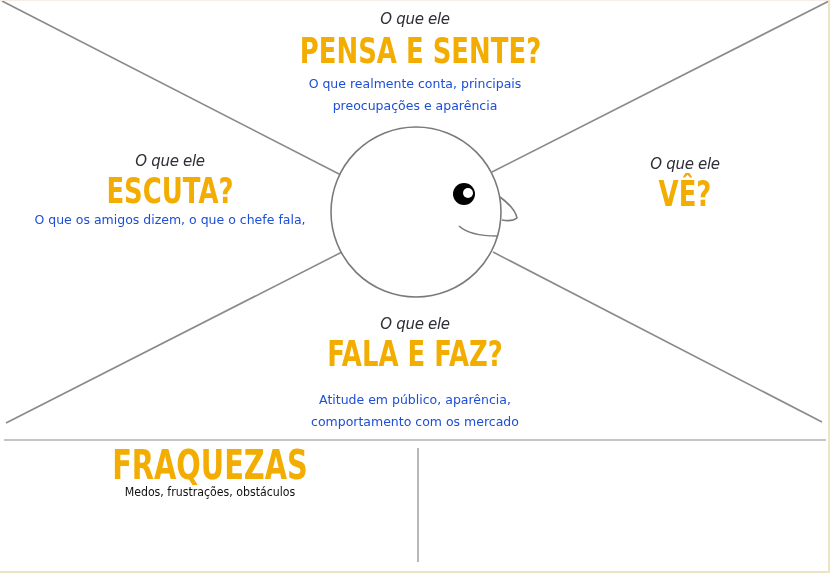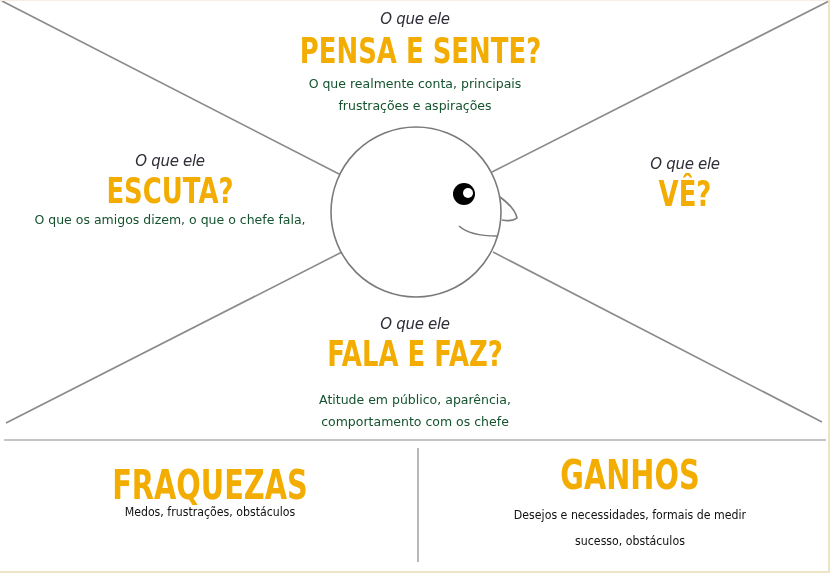--- a/index.html
+++ b/index.html
@@ -21,21 +21,21 @@
   }
   .title {
     font-family: "DejaVu Sans", sans-serif;
     font-weight: bold; color: #f2ad00;
     font-size: 36px; line-height: 38px;
     transform: scaleX(0.72); transform-origin: center;
     white-space: nowrap;
   }
   .desc {
     font-family: "DejaVu Sans", sans-serif;
-    font-size: 12.5px; color: #14532d; line-height: 22px;
+    font-size: 12.5px; color: #1d4ed8; line-height: 22px;
     white-space: nowrap;
   }
   .desc-cond {
     font-family: "DejaVu Sans", sans-serif;
     font-size: 12.5px; color: #111111; line-height: 26px;
     white-space: nowrap;
     transform: scaleX(0.88); transform-origin: center;
   }
 </style>
 </head>
@@ -57,48 +57,43 @@
       <circle cx="468" cy="193" r="5" fill="#ffffff"></circle>
       <path d="M500 197 Q515 208 517 218 Q512 222 502 220" fill="none" stroke="#7a7a7a" stroke-width="1.6"></path>
       <path d="M459 226 Q470 236 497 236" fill="none" stroke="#7a7a7a" stroke-width="1.6"></path>
     </g>
   </svg>
 
   <div class="block" style="left:255px; top:8px; width:320px;">
     <div class="kicker" style="margin-top:2px;">O que ele</div>
     <div class="title" style="margin-top:4px;">PENSA E SENTE?</div>
     <div class="desc" style="margin-top:3px;">O que realmente conta, principais</div>
-    <div class="desc">frustrações e aspirações</div>
+    <div class="desc">preocupações e aparência</div>
   </div>
 
   <div class="block" style="left:10px; top:152px; width:320px;">
     <div class="kicker">O que ele</div>
     <div class="title" style="margin-top:2px;">ESCUTA?</div>
     <div class="desc" style="margin-top:-1px;">O que os amigos dizem, o que o chefe fala,</div>
   </div>
 
   <div class="block" style="left:540px; top:155px; width:290px;">
     <div class="kicker">O que ele</div>
     <div class="title" style="margin-top:2px;">VÊ?</div>
   </div>
 
   <div class="block" style="left:265px; top:315px; width:300px;">
     <div class="kicker">O que ele</div>
     <div class="title" style="margin-top:2px;">FALA E FAZ?</div>
     <div class="desc" style="margin-top:16px;">Atitude em público, aparência,</div>
-    <div class="desc">comportamento com os chefe</div>
+    <div class="desc">comportamento com os mercado</div>
   </div>
 
-  <div class="block" style="left:60px; top:464px; width:300px;">
+  <div class="block" style="left:60px; top:444px; width:300px;">
     <div class="title" style="font-size:40px; line-height:42px;">FRAQUEZAS</div>
     <div class="desc-cond" style="margin-top:-7px;">Medos, frustrações, obstáculos</div>
   </div>
 
-  <div class="block" style="left:480px; top:454px; width:300px;">
-    <div class="title" style="font-size:40px; line-height:42px;">GANHOS</div>
-    <div class="desc-cond" style="margin-top:6px;">Desejos e necessidades, formais de medir</div>
-    <div class="desc-cond">sucesso, obstáculos</div>
-  </div>
 
   <div class="edge-top"></div>
   <div class="edge-right"></div>
   <div class="edge-bottom"></div>
 </div>
 
 </body></html>

